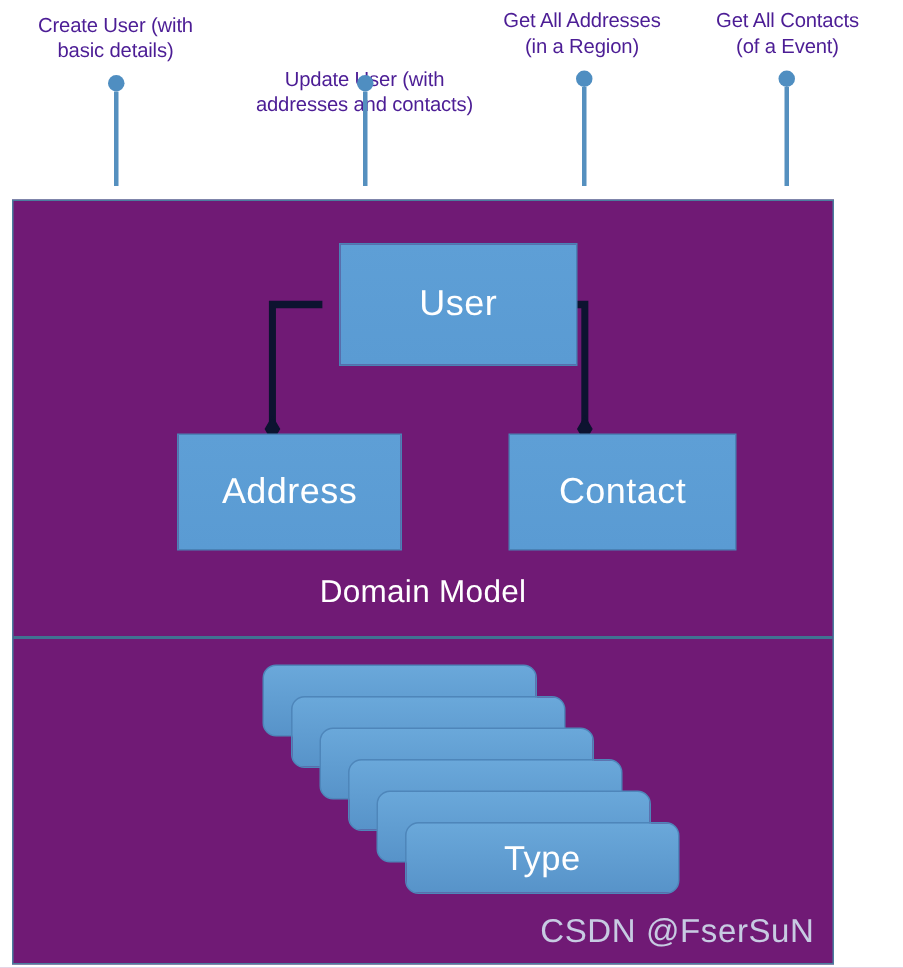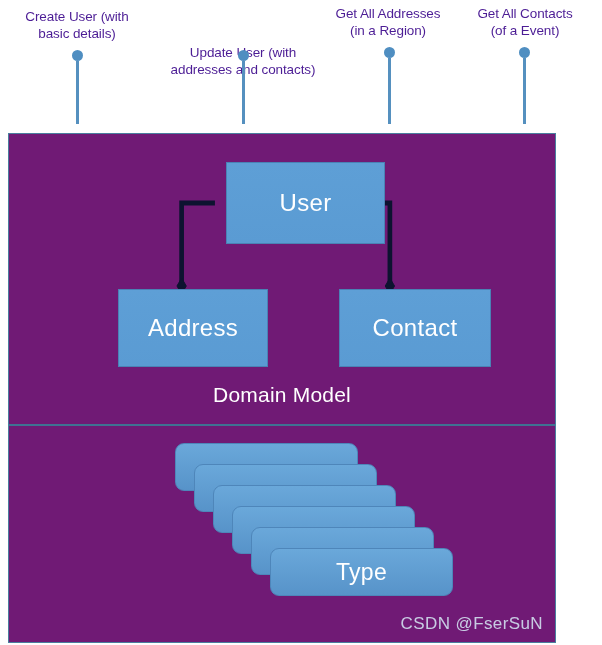--- a/index.html
+++ b/index.html
@@ -145,21 +145,21 @@
     font-size: 23px;
     letter-spacing: 0.3px;
   }
 
   
   #watermark {
     position: absolute;
     right: 12px;
     bottom: 8px;
     color: #d4e4f2;
-    font-size: 17px;
+    font-size: 22px;
     letter-spacing: 0.4px;
     opacity: 0.88;
   }
 </style>
 </head>
 <body>
 
 <div id="stage">
 
   <div id="callouts-layer">

